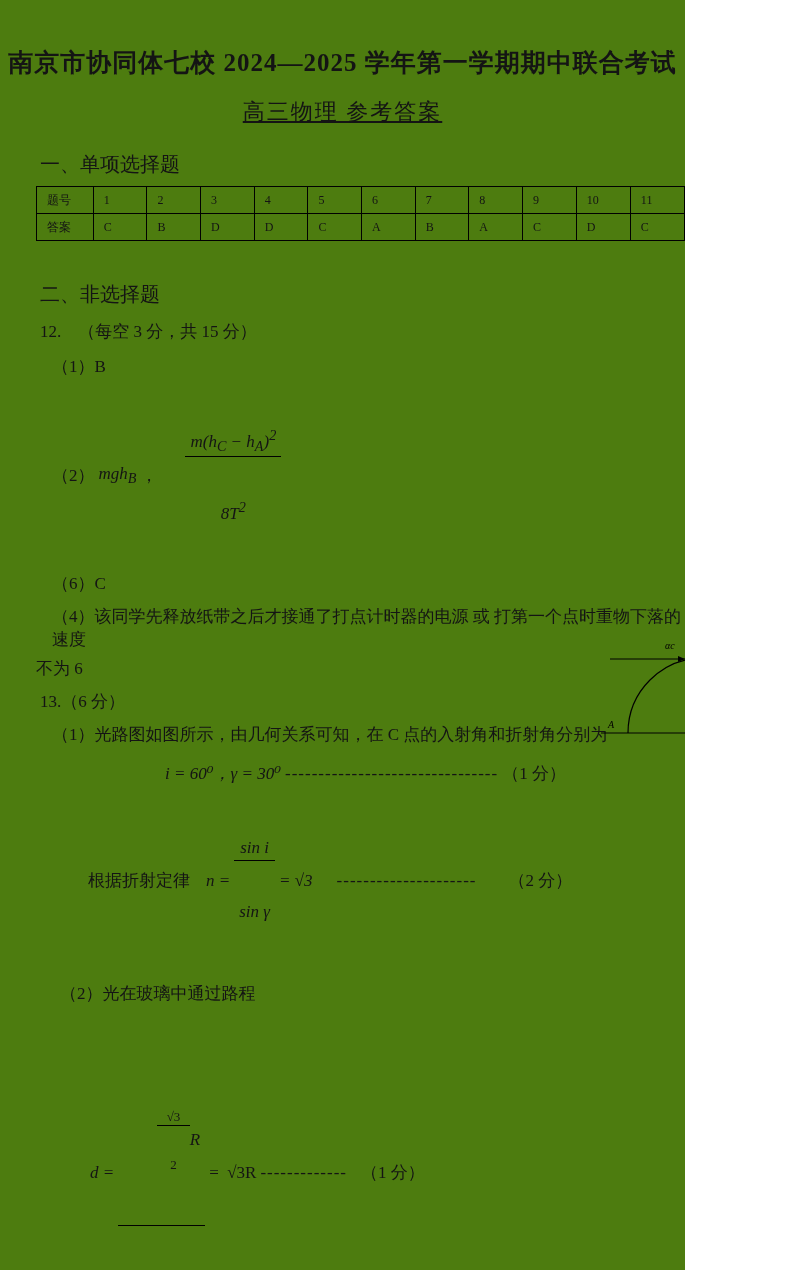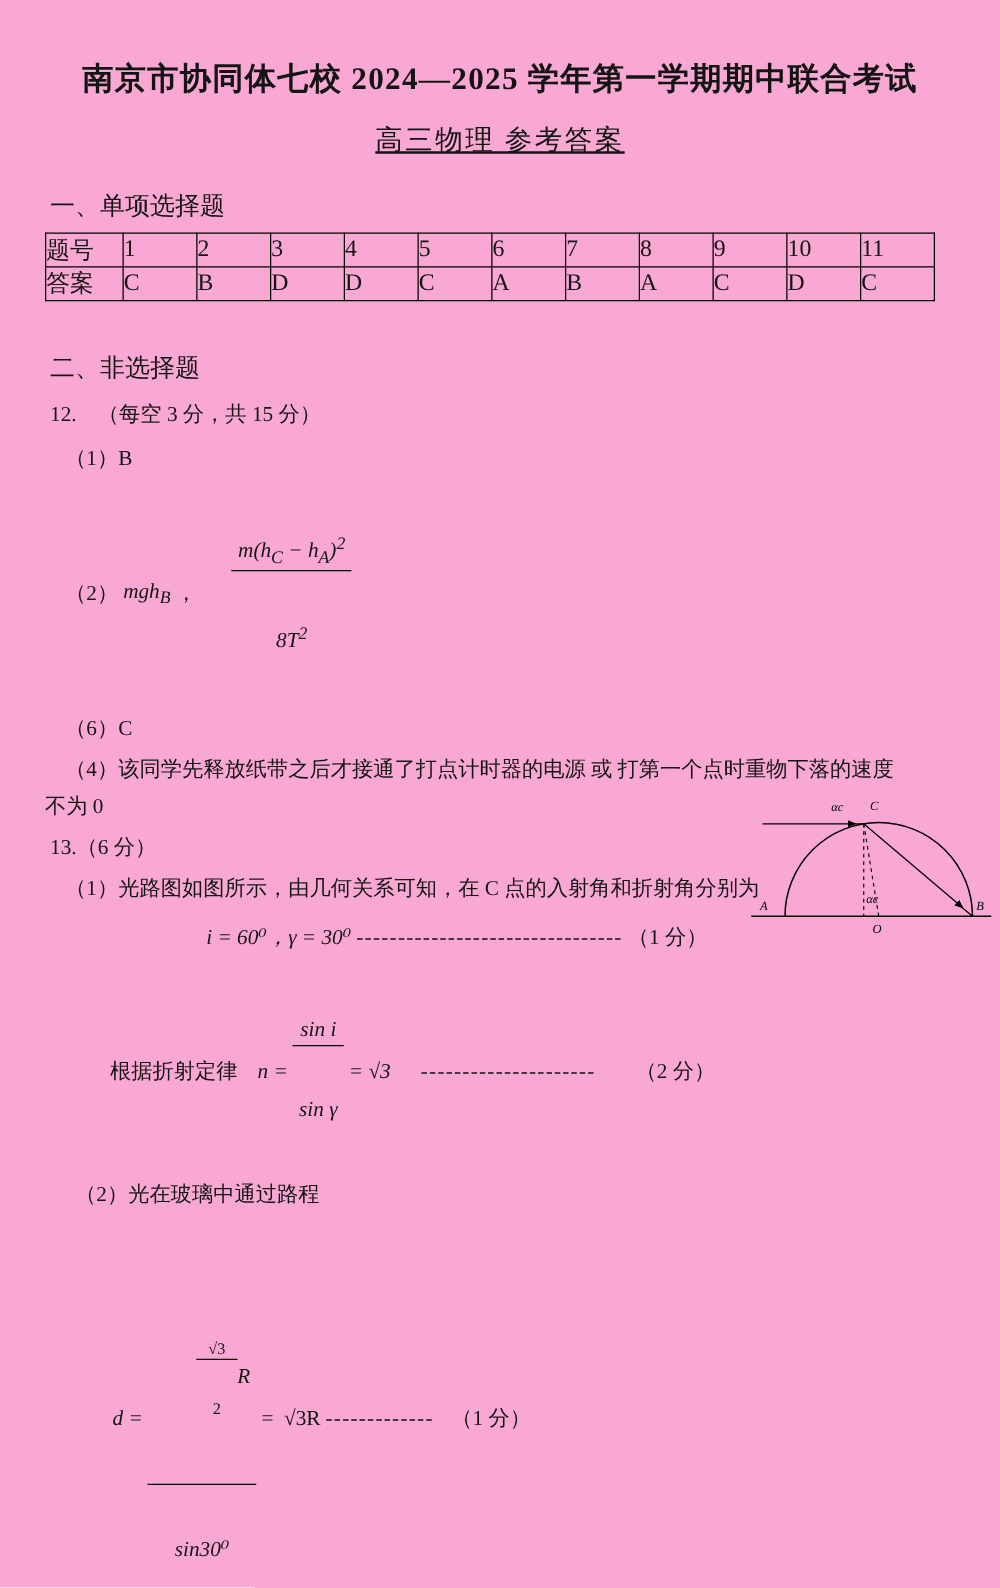--- a/index.html
+++ b/index.html
@@ -1,30 +1,30 @@
 <!DOCTYPE html>
 <html><head>
 <meta charset="utf-8">
 <style>
   * { margin:0; padding:0; box-sizing:border-box; }
   html,body { background:#ffffff; }
   .page {
-    position:relative; width:800px; height:1270px; background:#f9a8d4;
+    position:relative; width:685px; height:1270px; background:#4d7c0f;
     font-family:"Liberation Serif","DejaVu Serif",serif; color:#141414;
     overflow:hidden; font-size:17px;
   }
   .title { padding-top:46px; text-align:center; font-size:25px; font-weight:bold; letter-spacing:1px; }
   .subtitle { margin-top:18px; text-align:center; font-size:22px; letter-spacing:2px;text-decoration:underline; }
   .heading { font-size:20px; }
   .ml36{margin-left:36px} .ml40{margin-left:40px} .ml52{margin-left:52px} .ml60{margin-left:60px} .ml88{margin-left:88px} .ml90{margin-left:90px} .ml165{margin-left:165px}
-  .mt6{margin-top:6px} .mt8{margin-top:8px} .mt10{margin-top:10px} .mt12{margin-top:12px} .mt16{margin-top:16px} .mt18{margin-top:4px} .mt24{margin-top:24px} .mt40{margin-top:40px}
+  .mt6{margin-top:6px} .mt8{margin-top:8px} .mt10{margin-top:10px} .mt12{margin-top:12px} .mt16{margin-top:16px} .mt18{margin-top:18px} .mt24{margin-top:24px} .mt40{margin-top:40px}
 
   table.ans { border-collapse:collapse; margin-top:8px; }
-  table.ans td { border:1.2px solid #000; width:59px; height:27px; font-size:19px;
-                 padding-left:0; vertical-align:middle; }
+  table.ans td { border:1.2px solid #000; width:59px; height:27px; font-size:12px;
+                 padding-left:10px; vertical-align:middle; }
   table.ans td.lbl { width:62px; }
 
   .row { display:flex; align-items:center; white-space:pre; }
   .row > * + * { margin-left:4px; }
   .it { font-style:italic;text-align:center; }
   .frac { display:inline-block; text-align:center; vertical-align:middle; line-height:1.2; }
   .frac .num { display:block; border-bottom:1.2px solid #000; padding:0 5px 1px 5px; }
   .frac .den { display:block; padding:1px 5px 0 5px; }
   .frac.small { font-size:13px; vertical-align:middle; }
   .frac.small .num{ padding:0 3px; } .frac.small .den{ padding:0 3px; }
@@ -85,21 +85,21 @@
     <span class="it">mgh<sub>B</sub></span>
     <span>，</span>
     <span class="frac" style="margin-left:28px">
       <span class="num it">m(h<sub>C</sub> − h<sub>A</sub>)<sup>2</sup></span>
       <span class="den it">8T<sup>2</sup></span>
     </span>
   </div>
 
   <div class="ml52 mt8">（6）C</div>
   <div class="ml52 mt10">（4）该同学先释放纸带之后才接通了打点计时器的电源 或 打第一个点时重物下落的速度</div>
-  <div class="ml36 mt6">不为 0</div>
+  <div class="ml36 mt6">不为 6</div>
 
   <div class="ml40 mt10">13.（6 分）</div>
   <div class="ml52 mt10">（1）光路图如图所示，由几何关系可知，在 C 点的入射角和折射角分别为</div>
 
   <div class="row ml165 mt16">
     <span class="it">i = 60⁰，γ = 30⁰</span>
     <span class="dash">--------------------------------</span>
     <span>（1 分）</span>
   </div>
 

